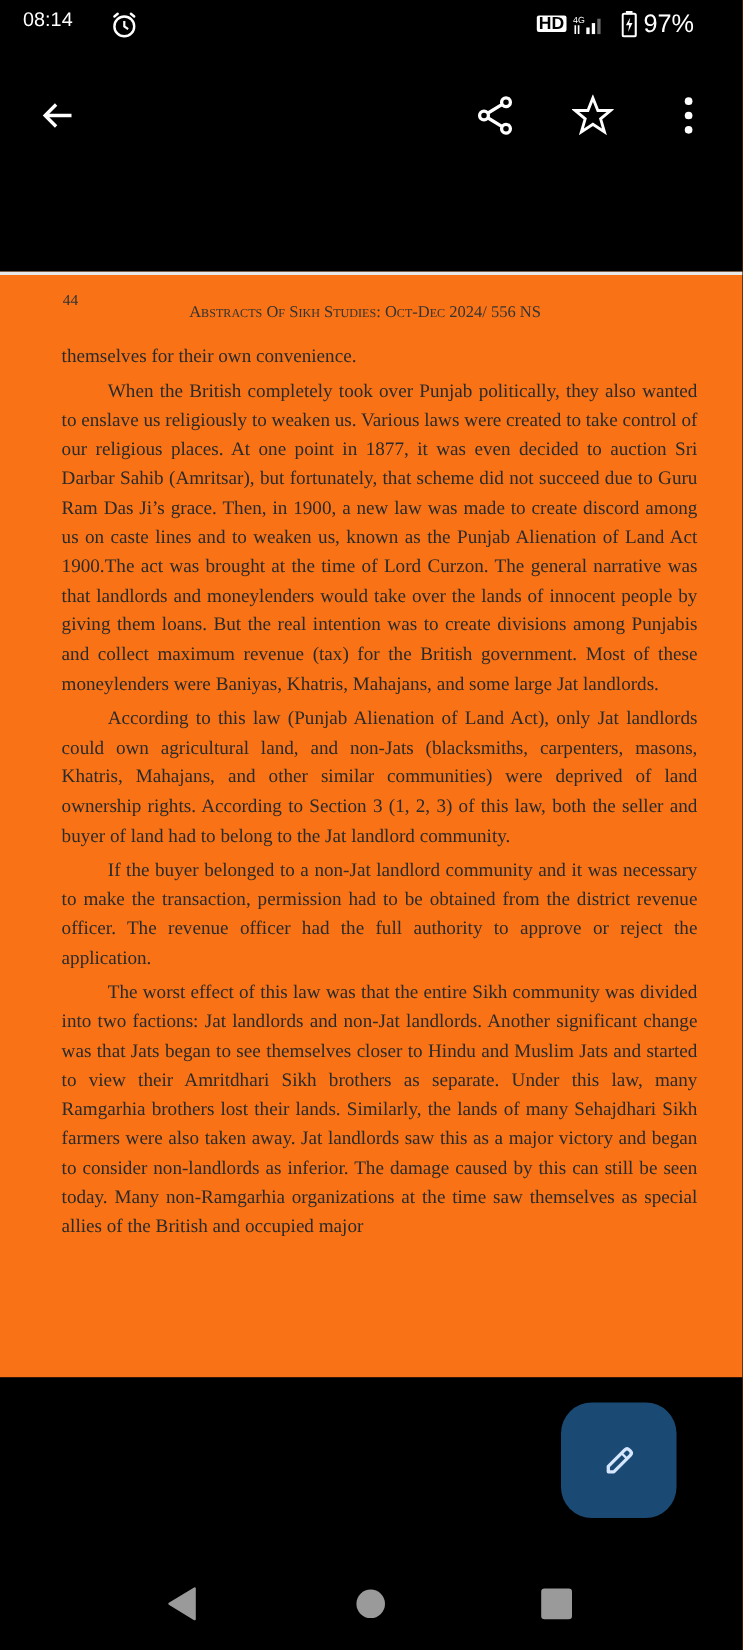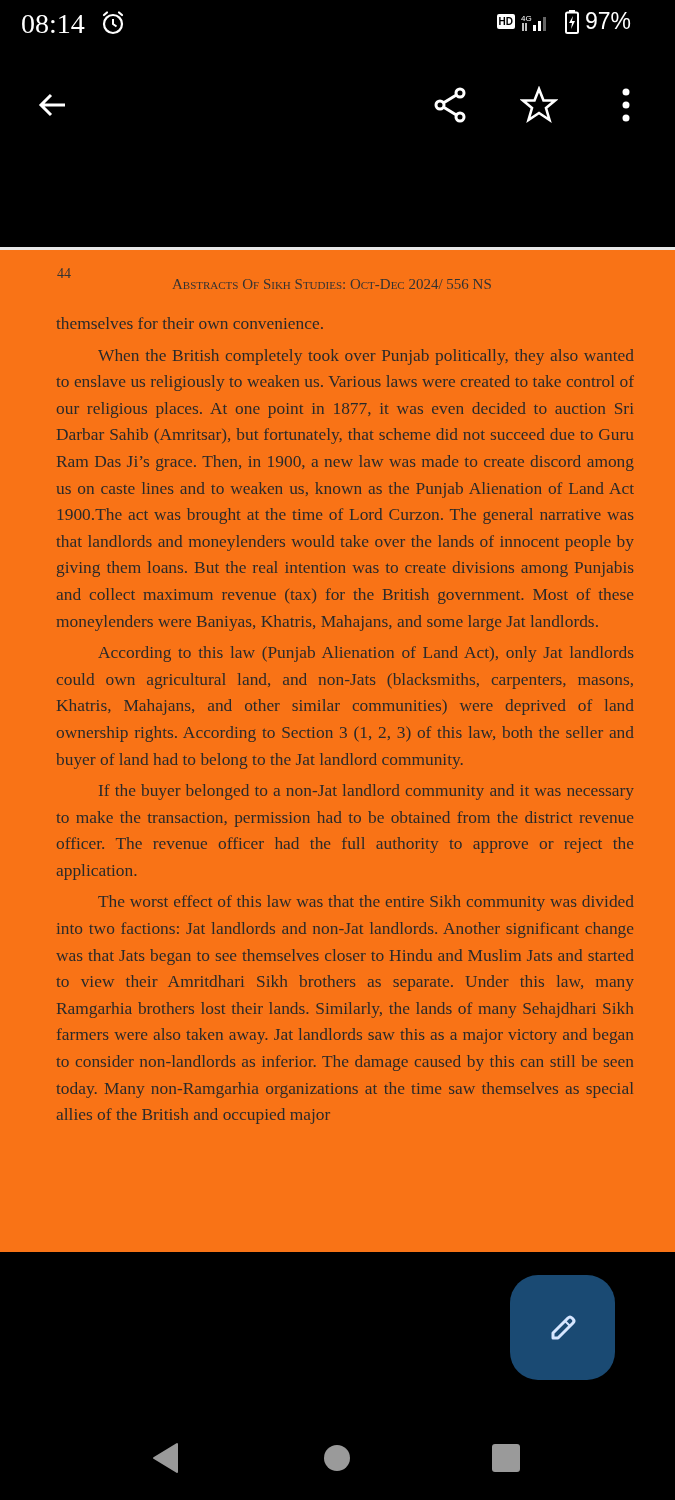--- a/index.html
+++ b/index.html
@@ -3,24 +3,24 @@
   <meta charset="utf-8">
   <style>
     * { margin: 0; padding: 0; box-sizing: border-box; }
     html, body { width: 675px; height: 1500px; background: #000; overflow: hidden; }
     body { position: relative; font-family: "Liberation Sans", sans-serif; }
 
     .status-bar {
       position: absolute; left: 0; top: 0; width: 675px; height: 50px;
       color: #fff; display: flex; align-items: center;
     }
-    .status-time { position: absolute; left: 21px; top: 8px; font-size: 28px; font-family: Liberation Serif, serif; }
+    .status-time { position: absolute; left: 21px; top: 8px; font-size: 18px; font-family: Liberation Sans, sans-serif; }
     .alarm-icon { position: absolute; left: 100px; top: 10px; width: 26px; height: 26px; }
     .status-right { position: absolute; right: 44px; top: 8px; display: flex; align-items: center; gap: 6px; }
-    .hd-badge { background: #fff; color: #000; font-size: 10px; font-weight: bold; padding: 1px 2px; border-radius: 2px; line-height: 13px; }
+    .hd-badge { background: #fff; color: #000; font-size: 16px; font-weight: bold; padding: 1px 2px; border-radius: 2px; line-height: 13px; }
     .signal-icon { width: 34px; height: 20px; }
     .battery-icon { width: 14px; height: 24px; margin-left: 4px; }
     .battery-pct { font-size: 23px; color: #fff; }
 
     .app-bar { position: absolute; left: 0; top: 60px; width: 675px; height: 90px; }
     .app-btn { position: absolute; top: 22px; width: 46px; height: 46px; display: flex; align-items: center; justify-content: center; }
     .back-btn { left: 30px; }
     .share-btn { left: 427px; }
     .star-btn { left: 516px; }
     .more-btn { left: 603px; }

